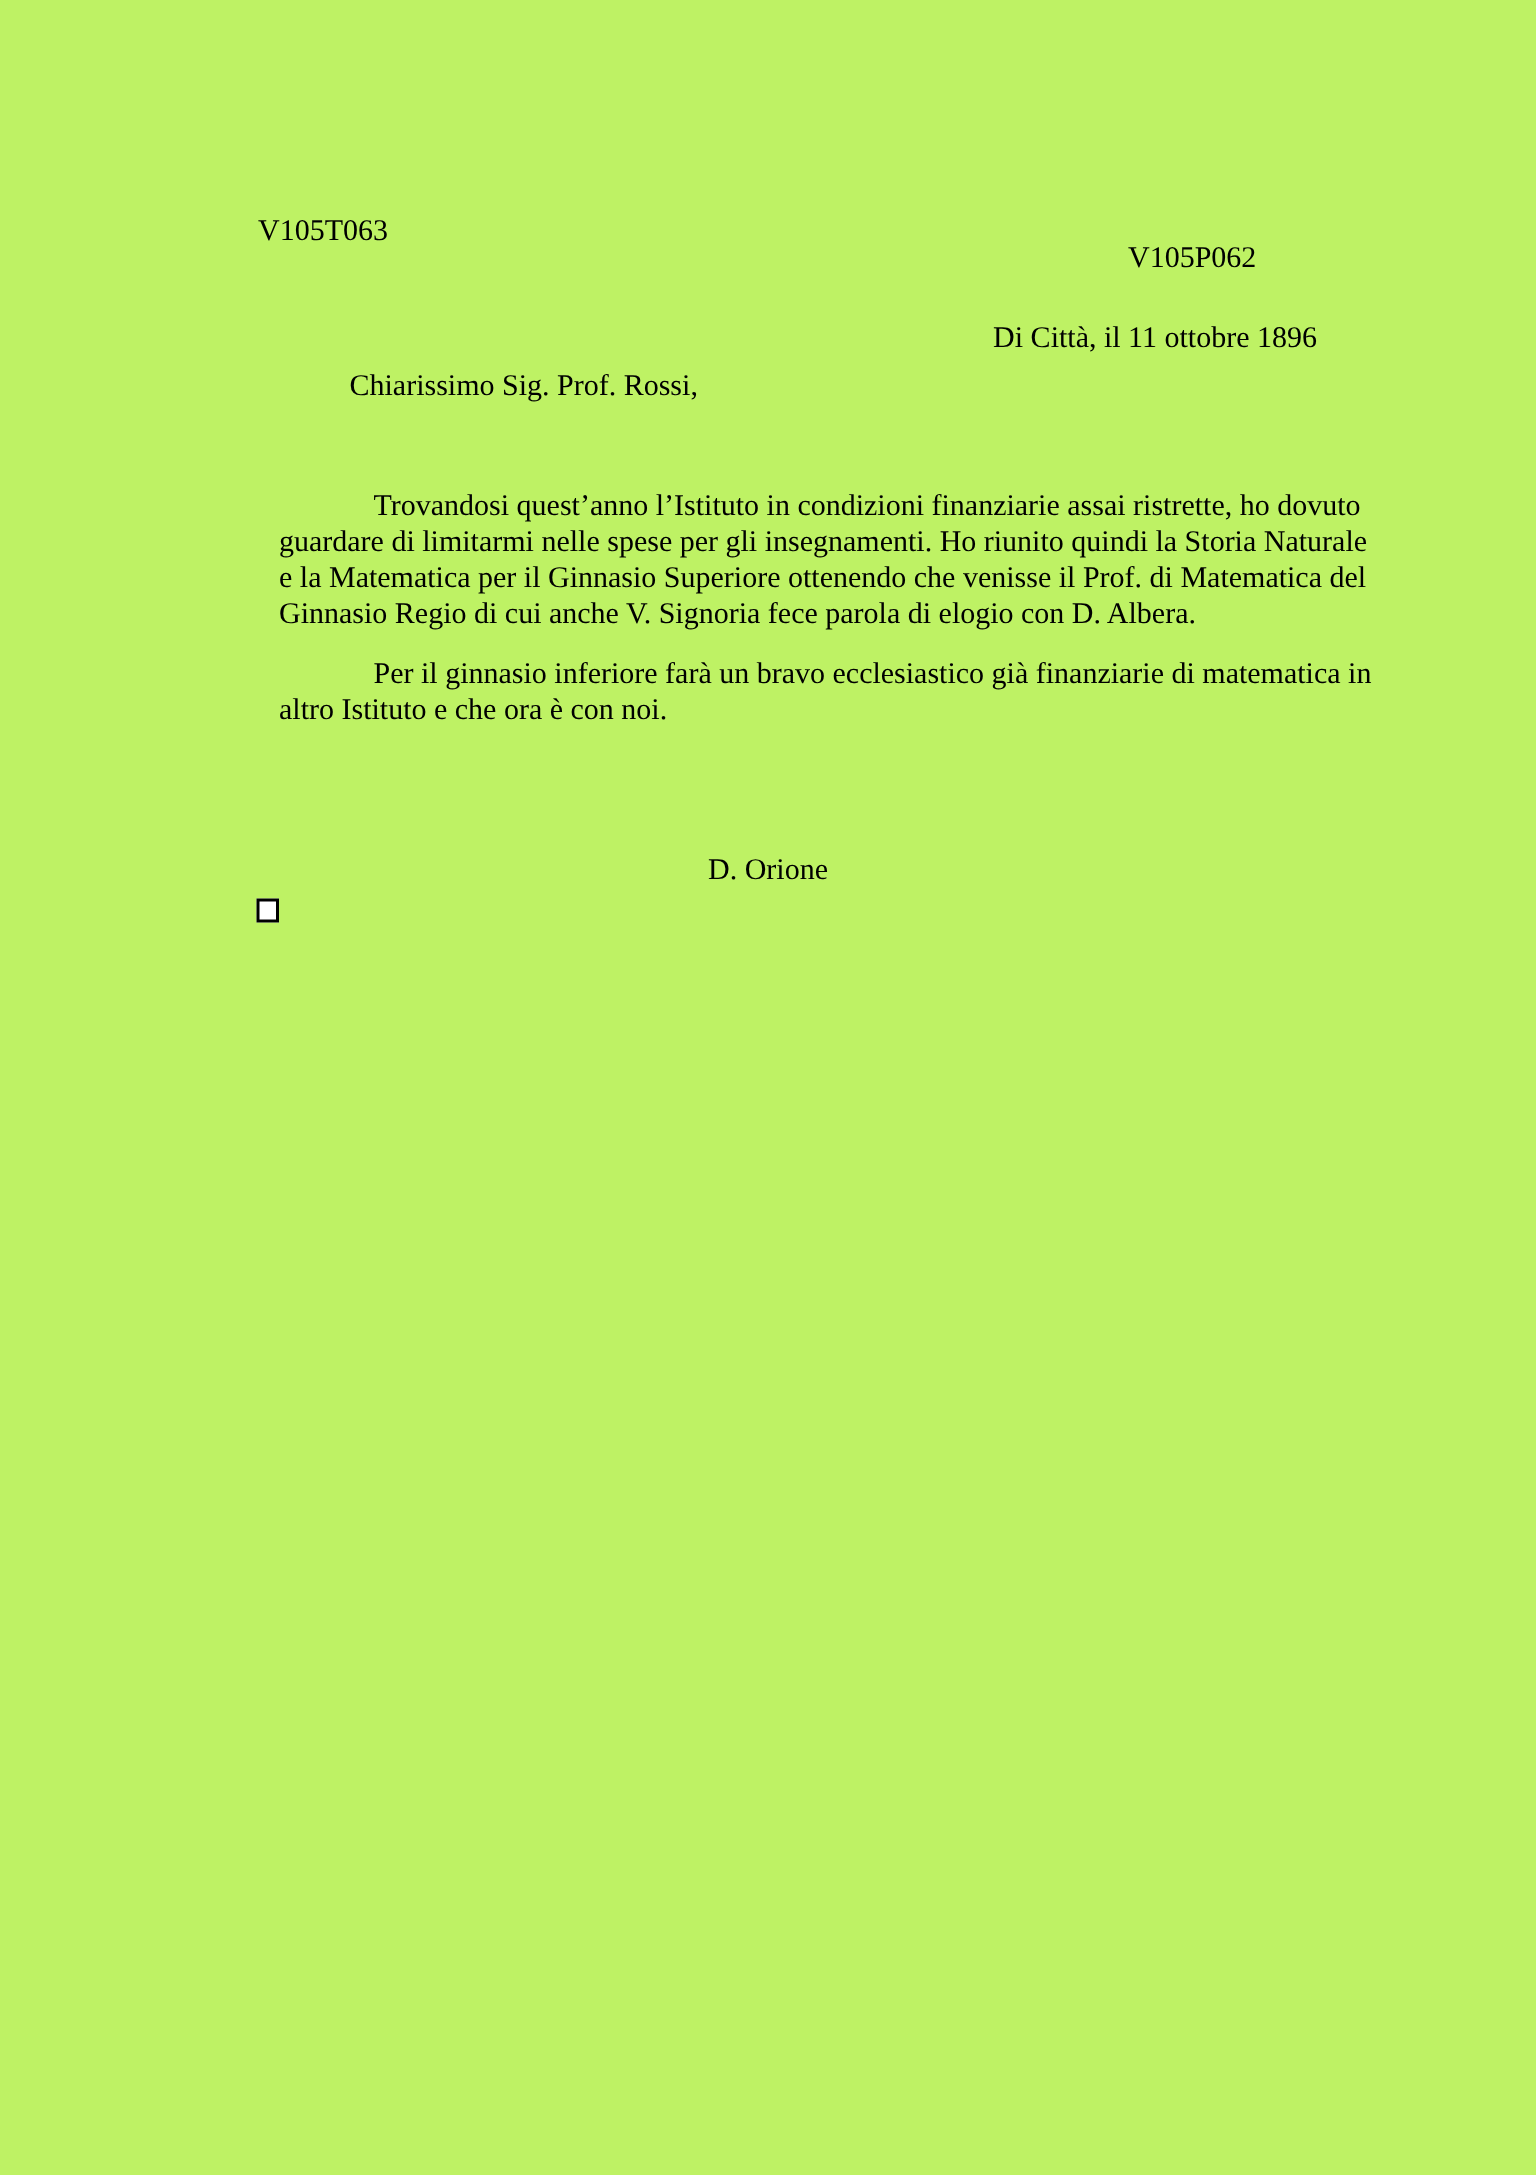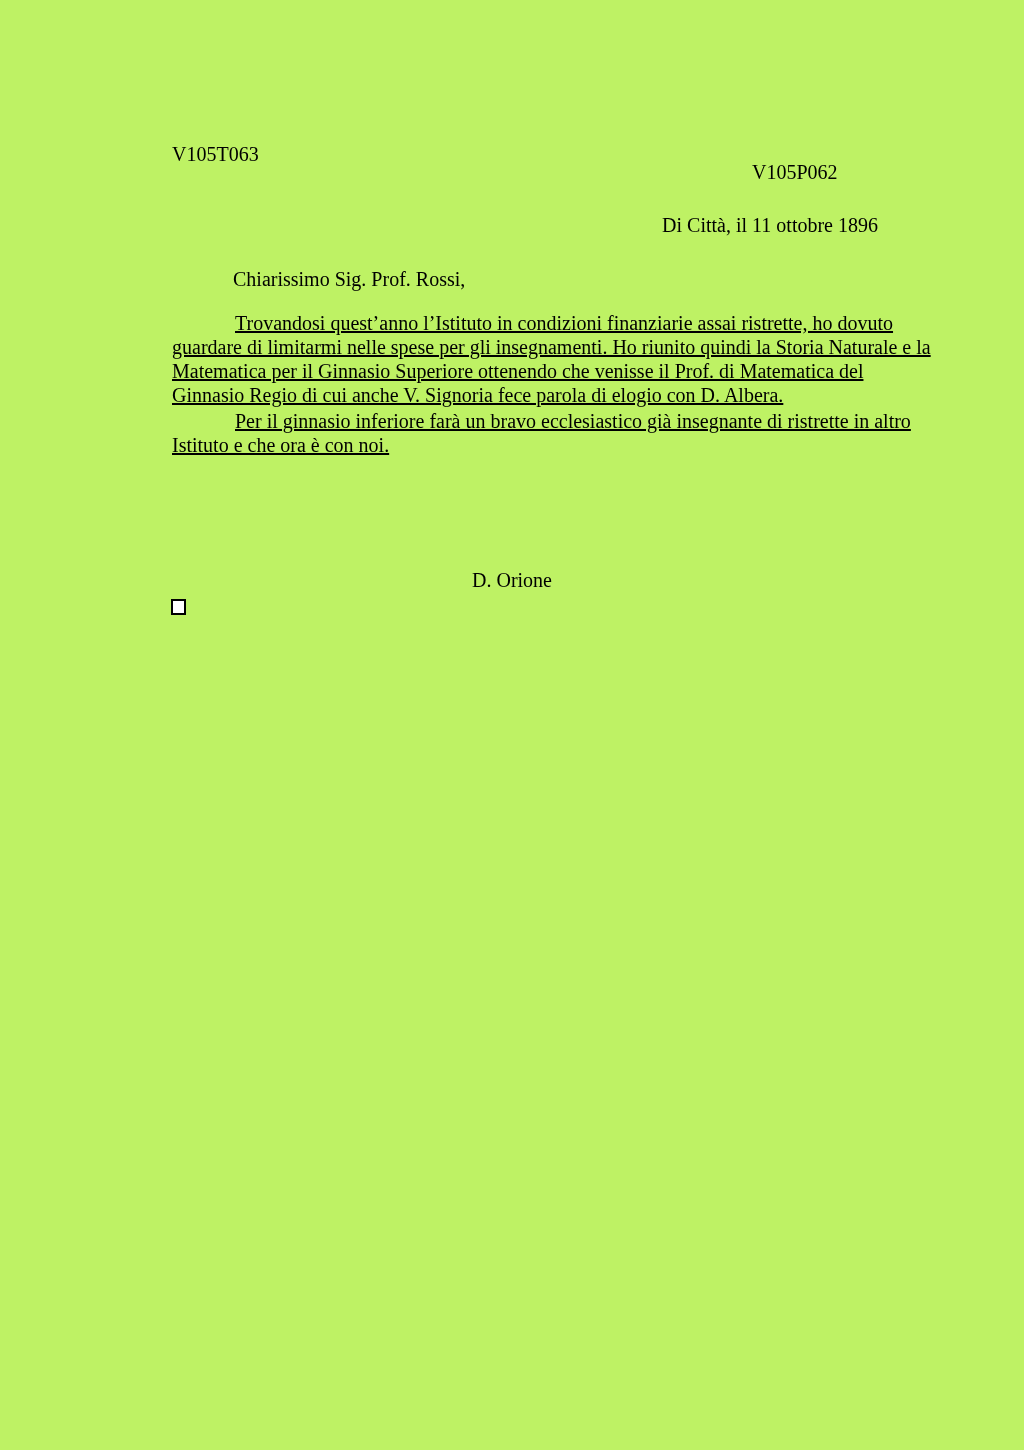--- a/index.html
+++ b/index.html
@@ -32,35 +32,34 @@
   }
   .dateline {
     position: absolute;
     right: 146px;
     top: 213px;
     white-space: nowrap;
   }
   .salutation {
     position: absolute;
     left: 233px;
-    top: 267px;
+    top: 245px;
     white-space: nowrap;
   }
   .letter-body {
     position: absolute;
     left: 170px;
     top: 309px;
     width: 765px;
     text-align: left;
   }
   .letter-body p {
-    margin: 2px;
+    margin: 16px;
     padding: 0;
     text-indent: 63px;
-    text-decoration: underline;
   }
   .signature {
     position: absolute;
     left: 0;
     top: 568px;
     width: 1024px;
     text-align: center;
     white-space: nowrap;
   }
   .empty-square {
@@ -81,20 +80,20 @@
   <div class="archive-code-left">V105T063</div>
 
   <div class="archive-code-right">V105P062</div>
 
   <div class="dateline">Di Città, il 11 ottobre 1896</div>
 
   <div class="salutation">Chiarissimo Sig. Prof. Rossi,</div>
 
   <div class="letter-body">
     <p>Trovandosi quest’anno l’Istituto in condizioni finanziarie assai ristrette, ho dovuto guardare di limitarmi nelle spese per gli insegnamenti. Ho riunito quindi la Storia Naturale e la Matematica per il Ginnasio Superiore ottenendo che venisse il Prof. di Matematica del Ginnasio Regio di cui anche V. Signoria fece parola di elogio con D. Albera.</p>
-    <p>Per il ginnasio inferiore farà un bravo ecclesiastico già insegnante di ristrette in altro Istituto e che ora è con noi.</p>
+    <p>Per il ginnasio inferiore farà un bravo ecclesiastico già finanziarie di matematica in altro Istituto e che ora è con noi.</p>
   </div>
 
   <div class="signature">D. Orione</div>
 
   <span class="empty-square"></span>
 
 </div>
 
 </body></html>

